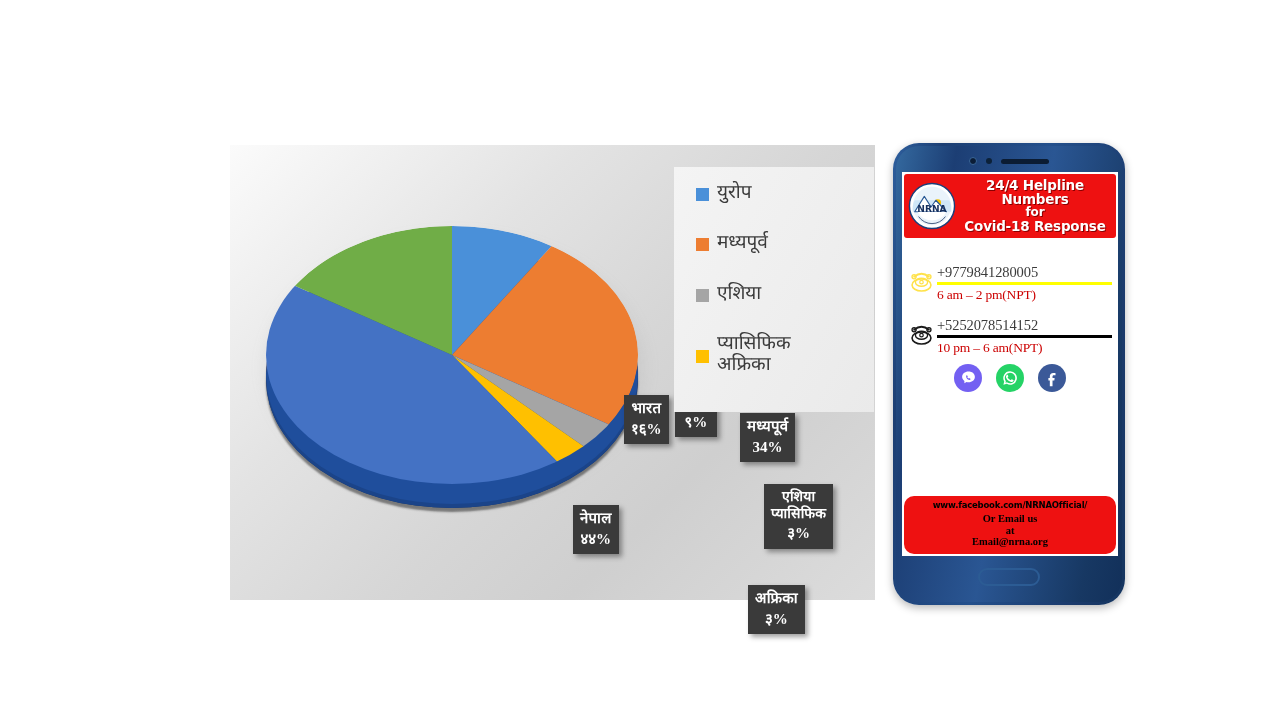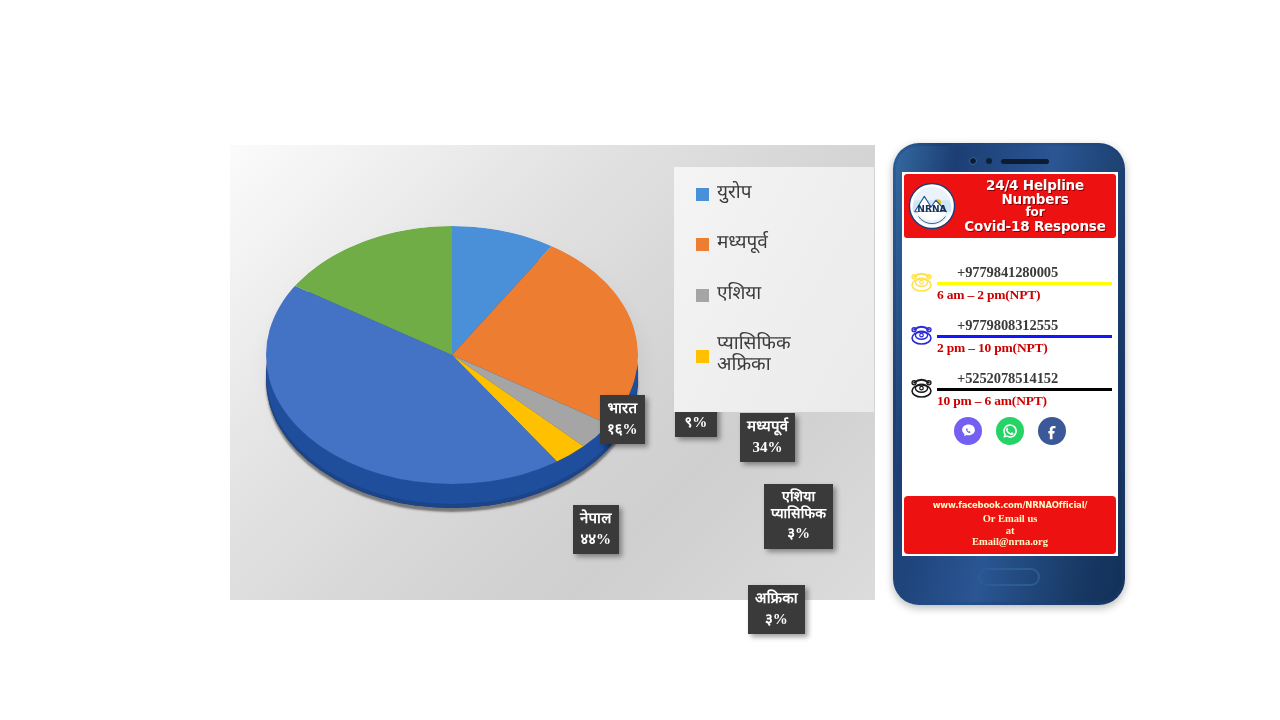--- a/index.html
+++ b/index.html
@@ -49,21 +49,21 @@
     font-family: "Liberation Serif", serif;
     font-weight: 700;
     line-height: 1.18;
     padding: 5px 7px 6px;
     box-shadow: 3px 3px 5px rgba(0,0,0,.38);
     white-space: nowrap;
   }
   .dlabel .nm { display: block; font-size: 15px; letter-spacing: .2px; }
   .dlabel .pc { display: block; font-size: 15px; margin-top: 3px; }
 
-  #lbl-bharat   { left: 370px; top: 250px; }
+  #lbl-bharat   { left: 394px; top: 250px; }
   #lbl-yurop    { left: 445px; top: 243px; }
   #lbl-madhya   { left: 510px; top: 268px; }
   #lbl-asia     { left: 534px; top: 339px; }
   #lbl-nepal    { left: 343px; top: 360px; }
   #lbl-afrika   { left: 518px; top: 440px; }
   #lbl-asia .nm { font-size: 14px; }
 
   
   #legend {
     position: absolute; left: 444px; top: 22px; width: 200px; height: 245px;
@@ -117,33 +117,33 @@
   #poster-title { flex: 1; text-align: center; font-family: "DejaVu Sans", sans-serif; font-weight: 700;
     font-size: 13.5px; line-height: 1.06; letter-spacing: -.2px; text-shadow: 1px 1px 0 #8a0000; }
   #poster-title .t2 { font-size: 12px; }
 
   #poster-body { flex: 1; padding: 6px 6px 0; display: flex; flex-direction: column; justify-content: flex-start; }
   .phone-row { display: flex; align-items: flex-start; margin-top: 14px; }
   .phone-row:first-child { margin-top: 20px; }
   .phone-icon { width: 27px; height: 29px; flex: 0 0 27px; margin-right: 2px; margin-top: 1px; }
   .phone-texts { flex: 1; }
   .phone-num {
-    font-family: "Liberation Serif", serif; font-weight: 700; font-size: 14.5px;
-    color: #3b3b3b; letter-spacing: -.1px; padding-bottom: 1px; margin-left: 20px;
+    font-family: "Liberation Serif", serif; font-weight: 400; font-size: 14.5px;
+    color: #3b3b3b; letter-spacing: -.1px; padding-bottom: 1px;
   }
   .underline { height: 3px; width: 100%; }
   .phone-time {
-    font-family: "Liberation Serif", serif; font-weight: 700; font-size: 13.5px;
+    font-family: "Liberation Serif", serif; font-weight: 400; font-size: 13.5px;
     color: #cc0000; margin-top: 2px; letter-spacing: -.2px;
   }
   #social-row { display: flex; justify-content: center; gap: 14px; margin-top: 8px; margin-bottom: 4px; }
   .social { width: 28px; height: 28px; border-radius: 50%; display: flex; align-items: center; justify-content: center; }
   #poster-foot {
-    background: #ee1111; color: #fef9c3; text-align: center; padding: 4px 3px 6px;
-    margin: 0 2px 2px 2px; border-radius: 4px;
+    background: #ee1111; color: #000000; text-align: center; padding: 4px 3px 6px;
+    margin: 0 2px 2px 2px; border-radius: 10px;
   }
   #foot-url { font-family: "DejaVu Sans", sans-serif; font-size: 8.5px; font-weight: 700; letter-spacing: -.2px; }
   #foot-email { font-family: "Liberation Serif", serif; font-weight: 700; font-size: 10.5px; line-height: 1.12; margin-top: 3px; }
 </style>
 </head>
 <body>
 
 <div id="stage">
 
   <div id="chart-panel">
@@ -260,35 +260,20 @@
                 <circle cx="9" cy="16" r="3" fill="none" stroke="#ffe24a" stroke-width="2"></circle>
                 <circle cx="31" cy="16" r="3" fill="none" stroke="#ffe24a" stroke-width="2"></circle>
               </svg>
               <div class="phone-texts">
                 <div class="phone-num">+9779841280005</div>
                 <div class="underline" style="background:#ffff00"></div>
                 <div class="phone-time">6 am – 2 pm(NPT)</div>
               </div>
             </div>
 
-            <div class="phone-row">
-              <svg class="phone-icon" viewBox="0 0 40 40">
-                <ellipse cx="20" cy="28" rx="14" ry="9" fill="none" stroke="#2a2ad8" stroke-width="2.4"></ellipse>
-                <ellipse cx="20" cy="24" rx="9" ry="6" fill="none" stroke="#2a2ad8" stroke-width="2"></ellipse>
-                <circle cx="20" cy="24" r="2.6" fill="none" stroke="#2a2ad8" stroke-width="1.8"></circle>
-                <path d="M9,16 q11,-9 22,0" fill="none" stroke="#2a2ad8" stroke-width="2.6" stroke-linecap="round"></path>
-                <circle cx="9" cy="16" r="3" fill="none" stroke="#2a2ad8" stroke-width="2"></circle>
-                <circle cx="31" cy="16" r="3" fill="none" stroke="#2a2ad8" stroke-width="2"></circle>
-              </svg>
-              <div class="phone-texts">
-                <div class="phone-num">+9779808312555</div>
-                <div class="underline" style="background:#1414ff"></div>
-                <div class="phone-time">2 pm – 10 pm(NPT)</div>
-              </div>
-            </div>
 
             <div class="phone-row">
               <svg class="phone-icon" viewBox="0 0 40 40">
                 <ellipse cx="20" cy="28" rx="14" ry="9" fill="none" stroke="#1a1a1a" stroke-width="2.4"></ellipse>
                 <ellipse cx="20" cy="24" rx="9" ry="6" fill="none" stroke="#1a1a1a" stroke-width="2"></ellipse>
                 <circle cx="20" cy="24" r="2.6" fill="none" stroke="#1a1a1a" stroke-width="1.8"></circle>
                 <path d="M9,16 q11,-9 22,0" fill="none" stroke="#1a1a1a" stroke-width="2.6" stroke-linecap="round"></path>
                 <circle cx="9" cy="16" r="3" fill="none" stroke="#1a1a1a" stroke-width="2"></circle>
                 <circle cx="31" cy="16" r="3" fill="none" stroke="#1a1a1a" stroke-width="2"></circle>
               </svg>

